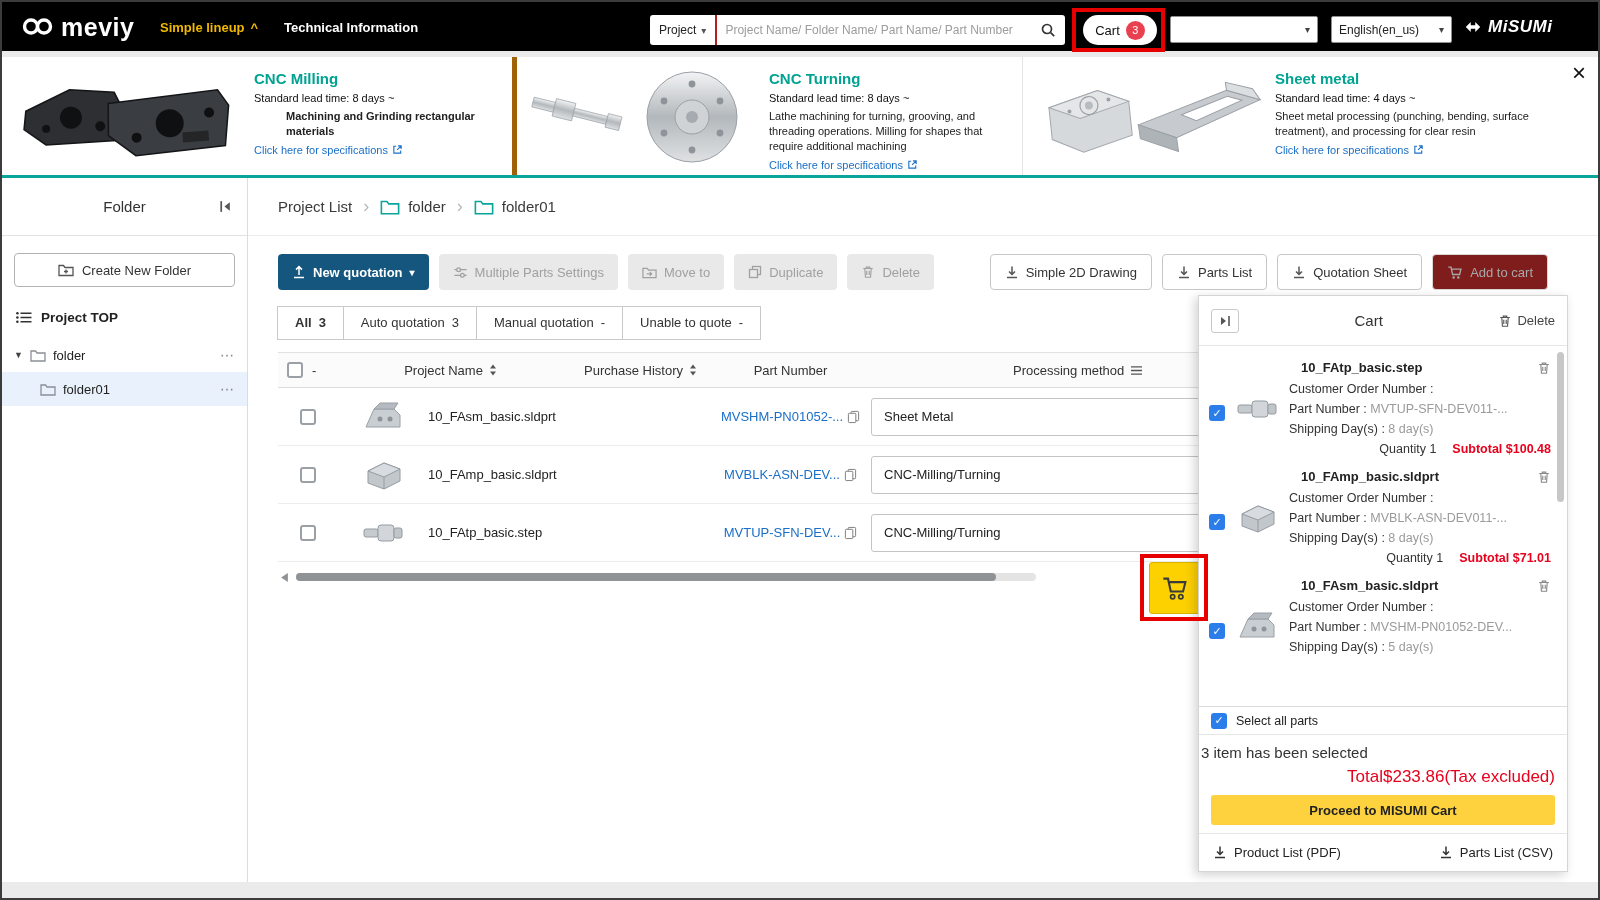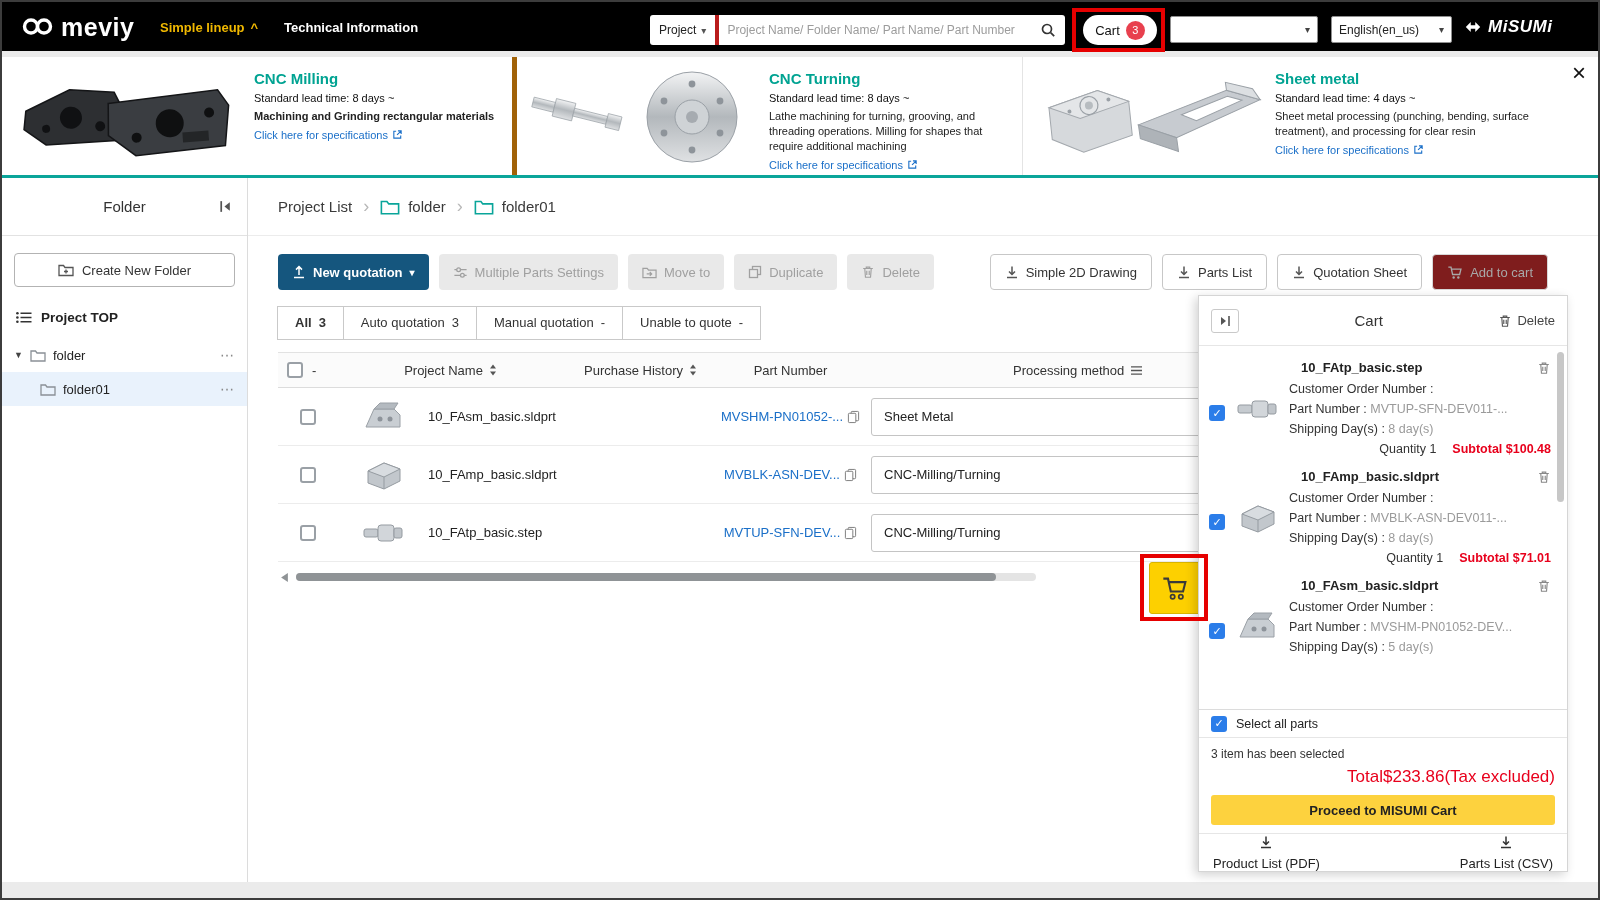--- a/index.html
+++ b/index.html
@@ -14,21 +14,21 @@
   .logo { position:absolute; left:18px; top:50%; transform:translateY(-50%);
           display:flex; align-items:center; gap:5px; color:#fff; }
   .logo-text { font-size:25px; font-weight:bold; letter-spacing:.5px; }
   .nav-link { position:absolute; top:50%; transform:translateY(-50%); font-size:13px;
               font-weight:bold; color:#fff; display:flex; gap:6px; align-items:center; cursor:pointer; }
   #nav-lineup { left:158px; color:#f0b800; }
   #nav-tech { left:282px; }
   .search-bar { position:absolute; left:648px; top:13px; width:415px; height:30px;
                 background:#fff; border-radius:3px; display:flex; align-items:center; }
   .search-cat { display:flex; align-items:center; gap:5px; padding:0 9px; height:100%;
-                font-size:12px; color:#222; border-right:4px solid #b91c1c; }
+                font-size:12px; color:#222; border-right:2px solid #b91c1c; }
   .search-cat .caret { font-size:10px; color:#555; }
   .search-input { flex:1; border:none; outline:none; font-size:12px; padding:0 8px;
                   color:#8b5cf6; font-family:inherit; background:transparent; }
   .search-input::placeholder { color:#9c9c9c; }
   .search-icon { margin-right:9px; }
   .cart-button { position:absolute; left:1081px; top:13px; width:74px; height:30px;
                  background:#fff; border-radius:15px; display:flex; align-items:center;
                  justify-content:center; gap:6px; font-size:13px; color:#111; cursor:pointer; }
   .cart-badge { width:19px; height:19px; border-radius:50%; background:#e8404e; color:#fff;
                 font-size:11px; display:flex; align-items:center; justify-content:center; }
@@ -52,21 +52,21 @@
             border-bottom:3px solid #0aa59a; }
   .banner-card { position:absolute; top:0; height:100%; }
   #card-milling { left:0; width:510px; }
   #card-turning { left:510px; width:510px; border-left:5px solid #a16207; }
   #card-sheet   { left:1020px; width:530px; border-left:1px solid #e4e4e4; }
   .card-img { position:absolute; left:12px; top:8px; width:232px; height:104px; }
   .card-text { position:absolute; left:252px; top:13px; right:8px; }
   .card-title { color:#00a392; font-size:15px; font-weight:bold; }
   .card-lead { font-size:11px; color:#111; margin-top:5px; }
   .card-desc { font-size:11px; color:#222; margin-top:5px; line-height:1.35; }
-  #card-milling .card-desc { font-weight:bold; }
+  #card-milling .card-desc { font-weight:bold;margin-left:32px; }
   .card-link { font-size:11px; color:#1a6fc8; margin-top:5px; display:flex; gap:4px;
                align-items:center; cursor:pointer; }
   .banner-close { position:absolute; right:12px; top:4px; font-size:24px; color:#111;
                   cursor:pointer; line-height:1; }
 
   
   .sidebar { position:absolute; left:0; top:176px; width:246px; height:704px; background:#fff;
              border-right:1px solid #dcdcdc; }
   .sidebar-header { height:58px; border-bottom:1px solid #e2e2e2; position:relative;
                     display:flex; align-items:center; justify-content:center;
@@ -159,29 +159,29 @@
   .ci-check { margin-top:26px; }
   .ci-thumb { margin-top:14px; flex:none; }
   .ci-lines { flex:1; font-size:12.5px; line-height:20px; color:#333; }
   .ci-val { color:#9a9a9a; }
   .ci-qty-row { display:flex; justify-content:flex-end; gap:16px; }
   .ci-subtotal { color:#e8001c; font-weight:bold; }
   .panel-vscroll { position:absolute; right:3px; top:6px; width:7px; height:150px;
                    background:#c7c7c7; border-radius:4px; cursor:pointer; }
   .select-all-row { border-top:1px solid #dcdcdc; height:28px; min-height:28px; display:flex;
                     align-items:center; gap:9px; padding:0 12px; font-size:12.5px; color:#222; }
-  .selected-info { border-top:1px solid #e6e6e6; padding:9px 12px 0; font-size:12px; color:#333; }
+  .selected-info { border-top:1px solid #e6e6e6; padding:9px 2px 0; font-size:15px; color:#333; }
   .panel-total { text-align:right; color:#e8001c; font-size:17px; padding:6px 12px 4px; }
   .proceed-btn { margin:4px 12px 8px; height:30px; min-height:30px; background:#fdd23e;
                  border-radius:3px; display:flex; align-items:center; justify-content:center;
                  font-size:13px; font-weight:bold; color:#222; cursor:pointer; }
   .panel-links { border-top:1px solid #e6e6e6; height:38px; min-height:38px; display:flex;
                  align-items:center; justify-content:space-between; padding:0 14px;
                  font-size:13px; color:#222; }
-  .plink { display:flex; align-items:center; gap:7px; cursor:pointer;flex-direction:column; }
+  .plink { display:flex; gap:7px; cursor:pointer; }
 </style>
 </head>
 <body>
 
 <div class="page">
 
   <div class="topbar">
     <div class="logo">
       <svg width="36" height="20" viewBox="0 0 36 20">
         <circle cx="11" cy="10" r="6.5" fill="none" stroke="#fff" stroke-width="3.4"></circle>

